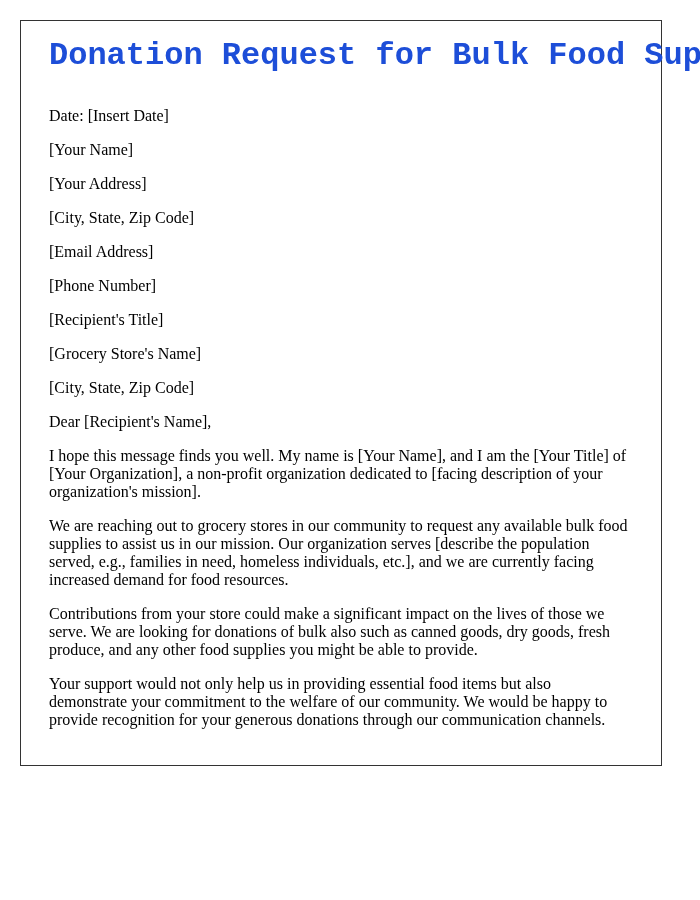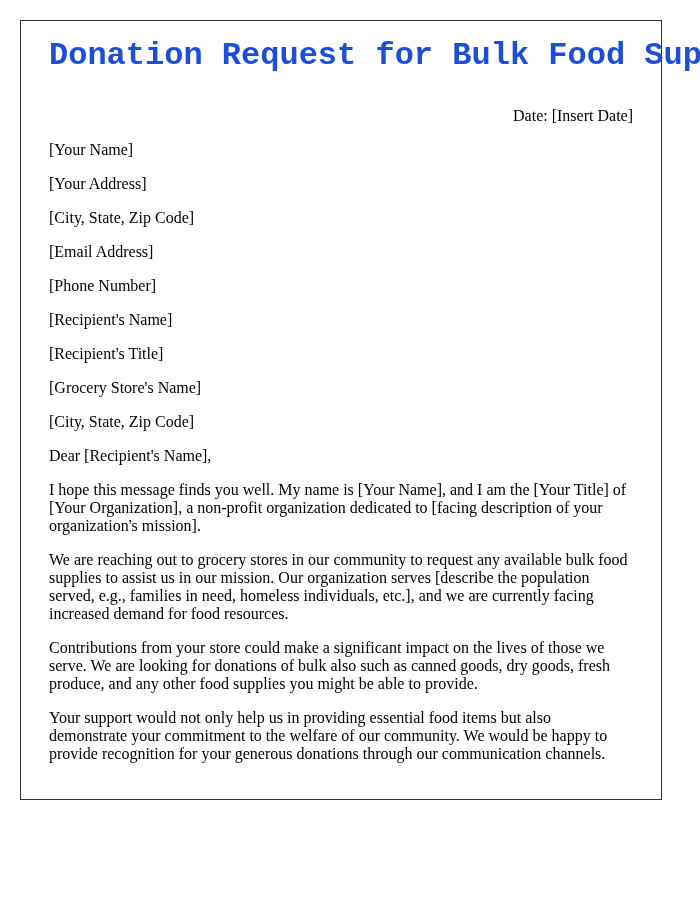--- a/index.html
+++ b/index.html
@@ -30,37 +30,36 @@
       line-height: 37px;
       margin: 0 0 33px 0;
       color: #1d4ed8;
       white-space: nowrap;
     }
     p {
       font-size: 16px;
       line-height: 18px;
       margin: 16px 0;
     }
-    h1 + p { margin-top: 0; text-align: right; }
+    h1 + p { margin-top: 0; }
   </style>
 </head>
 <body>
 
 <div class="letter">
   <h1>Donation Request for Bulk Food Supplies</h1>
 
   <p>Date: [Insert Date]</p>
 
   <p>[Your Name]</p>
   <p>[Your Address]</p>
   <p>[City, State, Zip Code]</p>
   <p>[Email Address]</p>
   <p>[Phone Number]</p>
 
-  <p>[Recipient's Name]</p>
   <p>[Recipient's Title]</p>
   <p>[Grocery Store's Name]</p>
   <p>[City, State, Zip Code]</p>
 
   <p>Dear [Recipient's Name],</p>
 
   <p>I hope this message finds you well. My name is [Your Name], and I am the [Your Title] of [Your Organization], a non-profit organization dedicated to [facing description of your organization's mission].</p>
   <p>We are reaching out to grocery stores in our community to request any available bulk food supplies to assist us in our mission. Our organization serves [describe the population served, e.g., families in need, homeless individuals, etc.], and we are currently facing increased demand for food resources.</p>
   <p>Contributions from your store could make a significant impact on the lives of those we serve. We are looking for donations of bulk also such as canned goods, dry goods, fresh produce, and any other food supplies you might be able to provide.</p>
   <p>Your support would not only help us in providing essential food items but also demonstrate your commitment to the welfare of our community. We would be happy to provide recognition for your generous donations through our communication channels.</p>

